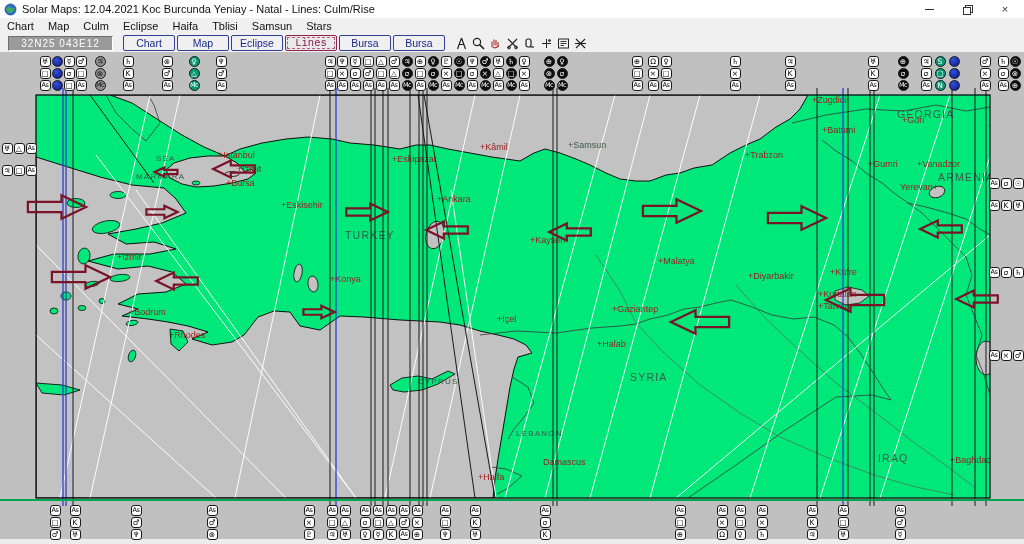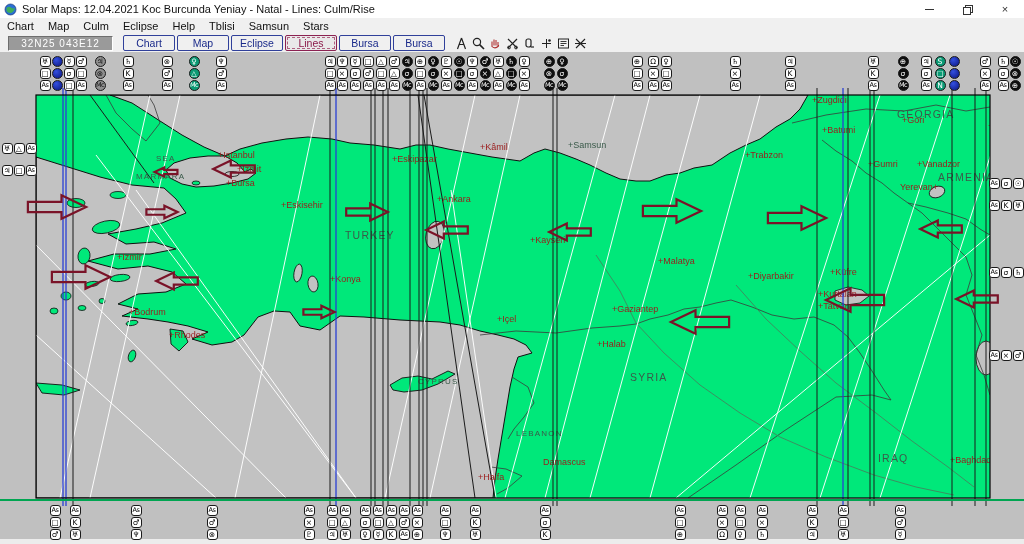--- a/index.html
+++ b/index.html
@@ -20,21 +20,21 @@
   .menu-item{padding:1px 7px;cursor:default;}
   #toolbar{position:absolute;left:0;top:34px;width:1024px;height:18px;background:#f0f0f0;
            border-bottom:2px solid #00a551;display:flex;align-items:center;}
   #coord-box{margin-left:8px;width:103px;height:13px;background:#9a9a9a;border:1px solid #6e6e6e;
              border-right-color:#fff;border-bottom-color:#fff;color:#fff;font-size:10px;
              display:flex;align-items:center;justify-content:center;letter-spacing:1px;}
   .tb-btn{margin-left:2px;height:14px;min-width:42px;padding:0 4px;background:#f0f0f0;
           border:1px solid #30409a;border-radius:2px;color:#1a2a8a;font-size:10.5px;
           display:flex;align-items:center;justify-content:center;cursor:default;}
   .tb-btn.first{margin-left:10px;}
-  .tb-btn.active{color:#8b1a4a;border-color:#8b2252;outline:1px dashed #b06080;outline-offset:-3px;background:#e9e9e9;}
+  .tb-btn.active{color:#8b1a4a;border-color:#8b2252;outline:1px dashed #b06080;outline-offset:-3px;background:#e9e9e9;font-family:Liberation Mono, monospace;}
   #tool-icons{display:flex;margin-left:8px;}
   .tool-btn{width:17px;height:17px;display:flex;align-items:center;justify-content:center;cursor:default;}
   
   #workspace{position:absolute;left:0;top:52px;width:1024px;height:492px;background:#c0c0c0;}
   #map-svg{position:absolute;left:0;top:0;}
   
   .stack{position:absolute;display:flex;flex-direction:column;align-items:center;z-index:5;}
   .stack.h{flex-direction:row;}
   .cell{width:11px;height:11px;margin:0.5px;border:1px solid #1a1a1a;box-sizing:border-box;
         font-family:"DejaVu Sans",sans-serif;font-size:7.5px;line-height:9px;text-align:center;
@@ -67,21 +67,21 @@
           <span>×</span>
         </div>
     </div>
   </div>
 
   <div id="menubar">
       <div class="menu-item">Chart</div>
       <div class="menu-item">Map</div>
       <div class="menu-item">Culm</div>
       <div class="menu-item">Eclipse</div>
-      <div class="menu-item">Help</div>
+      <div class="menu-item">Haifa</div>
       <div class="menu-item">Tblisi</div>
       <div class="menu-item">Samsun</div>
       <div class="menu-item">Stars</div>
     </div>
 
   <div id="toolbar">
     <div id="coord-box">32N25  043E12</div>
     <div id="tb-buttons" style="display:flex;">
         <div class="tb-btn first">Chart</div>
         <div class="tb-btn">Map</div>

